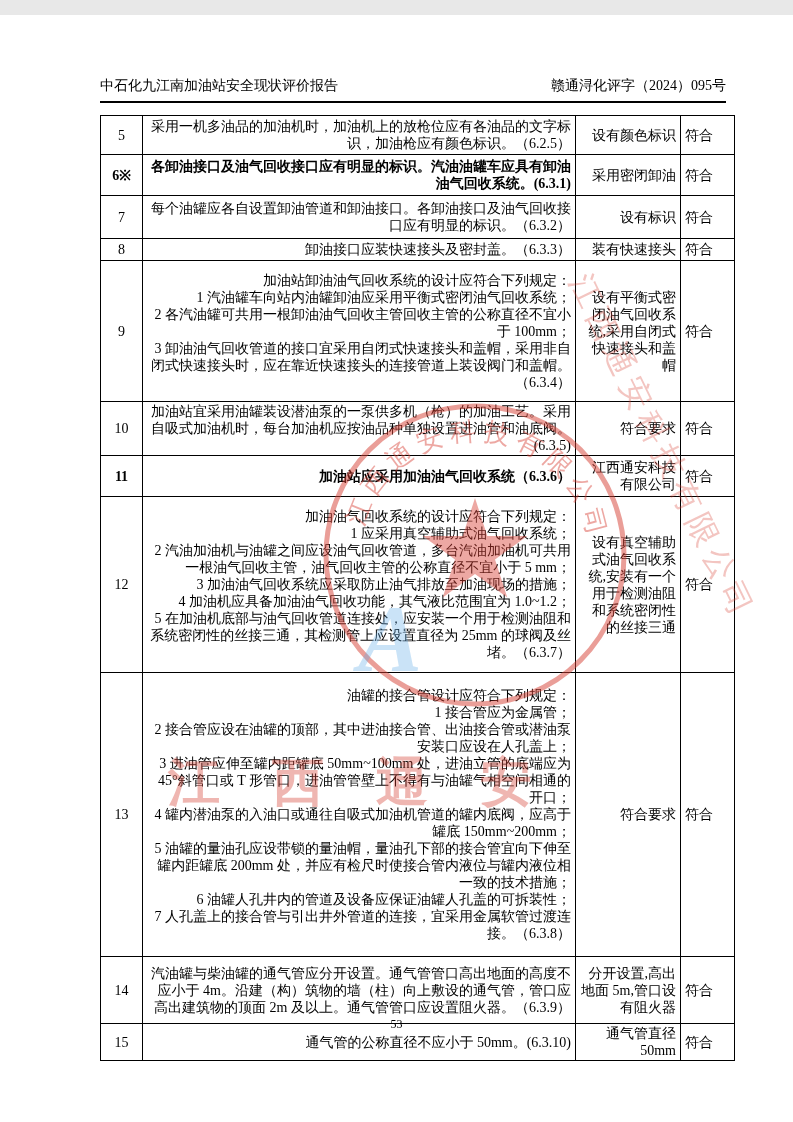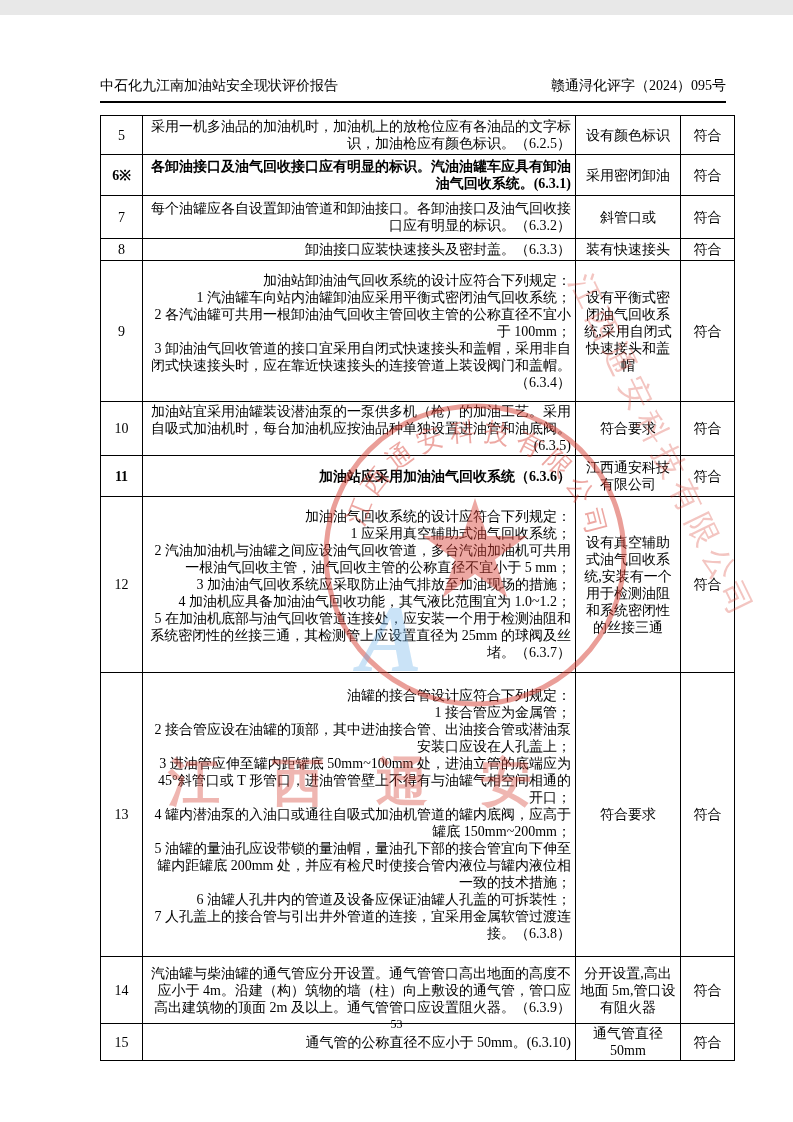--- a/index.html
+++ b/index.html
@@ -21,22 +21,22 @@
   table.eval {
     position:absolute; top:100px; left:100px; width:626px;
     border-collapse:collapse; table-layout:fixed; font-size:14px;
   }
   table.eval td {
     border:1px solid #000; padding:1px 4px; vertical-align:middle;
     line-height:17px; overflow:hidden;
   }
   .c-no      { width:33px;  text-align:center; }
   .c-content { width:424px; text-align:right; white-space:pre-line; }
-  .c-result  { width:96px;  text-align:center; white-space:pre-line; }
-  .c-verdict { width:45px;  text-align:center; }
+  .c-result  { width:96px;  text-align:right; white-space:pre-line; }
+  .c-verdict { width:45px;  }
   tr.bold .c-content, tr.bold .c-no { font-weight:bold; }
   
   .footer {
     position:absolute; top:1002px; left:0; width:100%;
     text-align:center; font-size:12px;
   }
   
   .wm { position:absolute; inset:0; pointer-events:none; z-index:5; }
   .wm-seal { position:absolute; left:320px; top:378px; }
   .wm-bigtext {
@@ -77,21 +77,21 @@
       </tr>
       <tr class="bold" style="height:41px">
         <td class="c-no">6※</td>
         <td class="c-content">各卸油接口及油气回收接口应有明显的标识。汽油油罐车应具有卸油油气回收系统。(6.3.1)</td>
         <td class="c-result">采用密闭卸油</td>
         <td class="c-verdict">符合</td>
       </tr>
       <tr style="height:43px">
         <td class="c-no">7</td>
         <td class="c-content">每个油罐应各自设置卸油管道和卸油接口。各卸油接口及油气回收接口应有明显的标识。（6.3.2）</td>
-        <td class="c-result">斜管口或</td>
+        <td class="c-result">设有标识</td>
         <td class="c-verdict">符合</td>
       </tr>
       <tr style="height:22px">
         <td class="c-no">8</td>
         <td class="c-content">卸油接口应装快速接头及密封盖。（6.3.3）</td>
         <td class="c-result">装有快速接头</td>
         <td class="c-verdict">符合</td>
       </tr>
       <tr style="height:141px">
         <td class="c-no">9</td>

